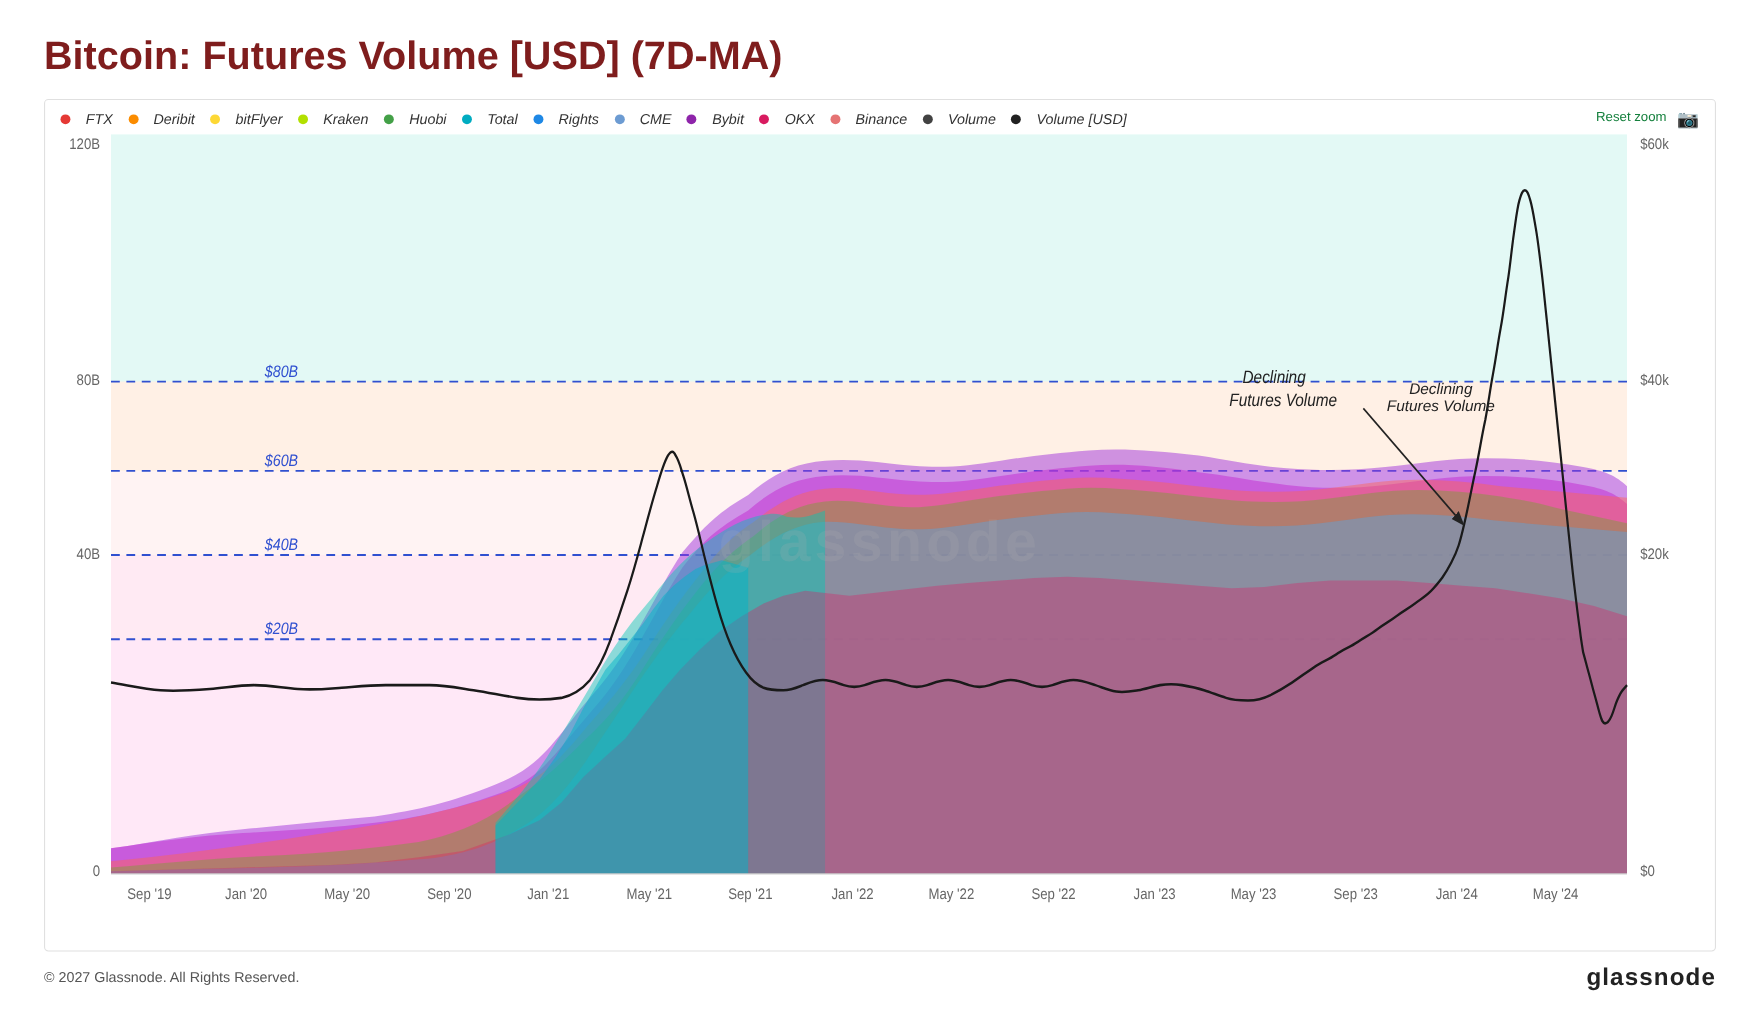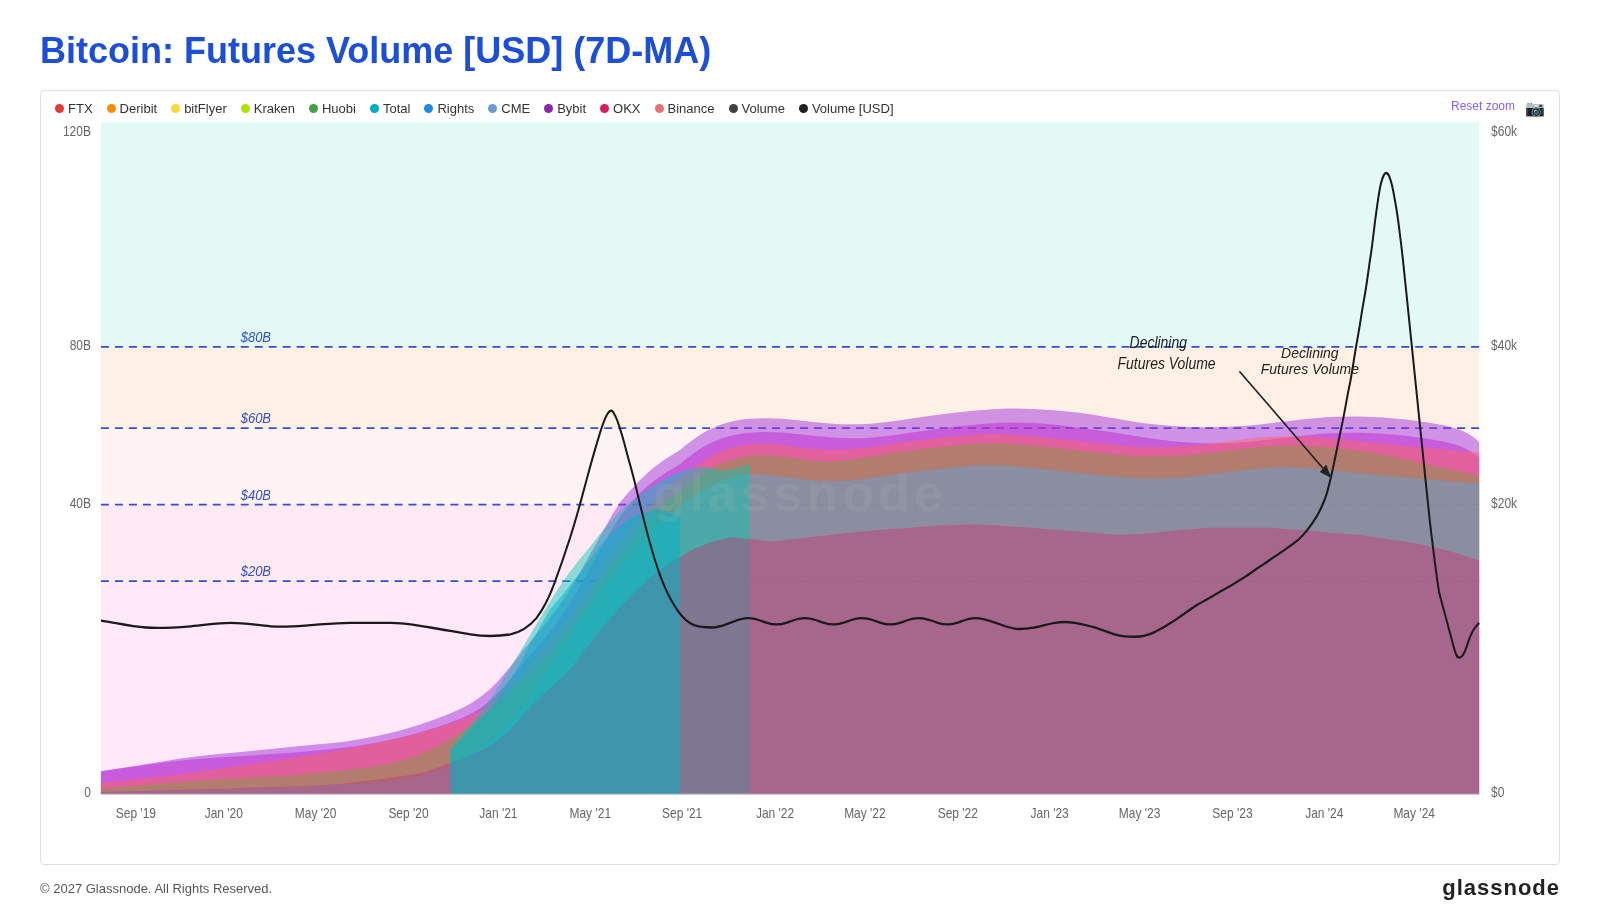--- a/index.html
+++ b/index.html
@@ -13,21 +13,21 @@
     .page-wrapper {
       width: 1600px;
       height: 921px;
       display: flex;
       flex-direction: column;
       padding: 30px 40px 20px 40px;
     }
     .page-title {
       font-size: 36px;
       font-weight: bold;
-      color: #1d4ed8;
+      color: #7f1d1d;
       margin-bottom: 18px;
     }
     .chart-container {
       flex: 1;
       border: 1px solid #e0e0e0;
       border-radius: 4px;
       position: relative;
       background: #fff;
       display: flex;
       flex-direction: column;
@@ -37,34 +37,35 @@
       flex-wrap: wrap;
       align-items: center;
       gap: 14px;
       padding: 10px 14px 6px 14px;
       font-size: 13px;
       color: #333;
     }
     .legend-item {
       display: flex;
       align-items: center;
-      gap: 4px;
+      gap: 14px;
+      font-style: italic;
     }
     .legend-dot {
       width: 9px;
       height: 9px;
       border-radius: 50%;
       display: inline-block;
     }
     .reset-zoom {
       position: absolute;
       top: 8px;
       right: 44px;
       font-size: 12px;
-      color: #8b5cf6;
+      color: #15803d;
       cursor: pointer;
       background: none;
       border: none;
     }
     .camera-icon {
       position: absolute;
       top: 8px;
       right: 14px;
       font-size: 16px;
       color: #777;

